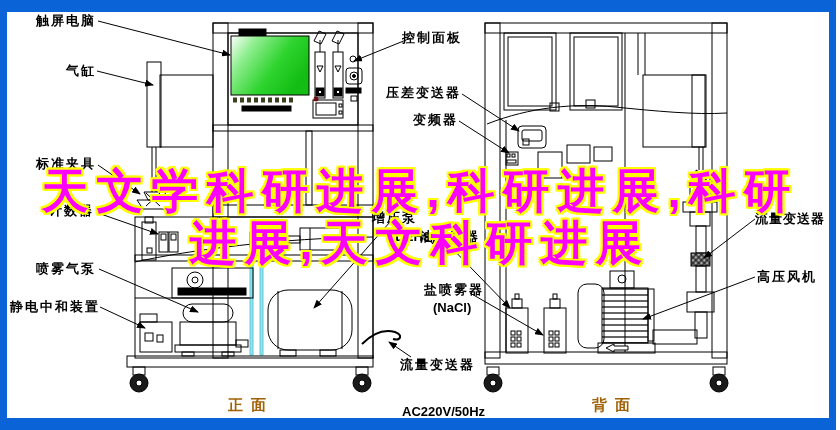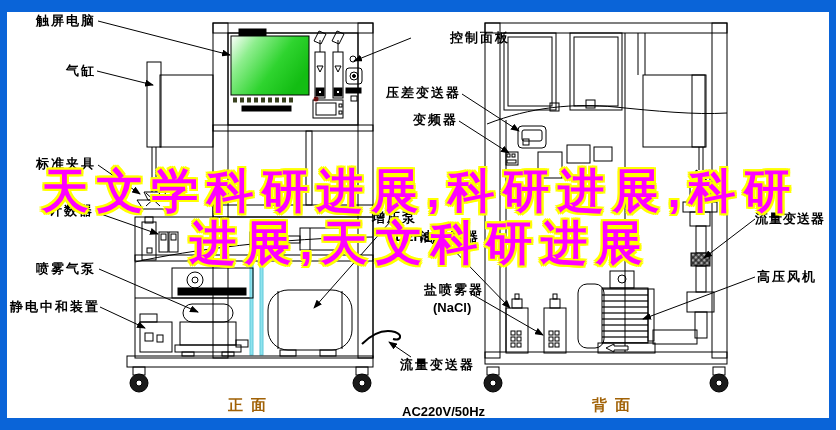--- a/index.html
+++ b/index.html
@@ -295,21 +295,21 @@
     </g>
   </svg>
 
   <span class="lbl" style="left:29px;top:2px;">触屏电脑</span>
   <span class="lbl" style="left:59px;top:52px;">气缸</span>
   <span class="lbl" style="left:29px;top:145px;">标准夹具</span>
   <span class="lbl" style="left:42px;top:192px;">计数器</span>
   <span class="lbl" style="left:29px;top:250px;">喷雾气泵</span>
   <span class="lbl" style="left:3px;top:288px;">静电中和装置</span>
 
-  <span class="lbl" style="left:395px;top:19px;margin-left:48px;">控制面板</span>
+  <span class="lbl" style="left:395px;top:19px;">控制面板</span>
   <span class="lbl" style="left:379px;top:74px;">压差变送器</span>
   <span class="lbl" style="left:406px;top:101px;">变频器</span>
   <span class="lbl" style="left:365px;top:199px;">增压泵</span>
   <span class="lbl" style="left:376px;top:218px;margin-left:37px;">油喷雾器</span>
   <span class="lbl en" style="left:384px;top:218px;">(DEHS)</span>
   <span class="lbl" style="left:417px;top:271px;">盐喷雾器</span>
   <span class="lbl en" style="left:426px;top:289px;">(NaCl)</span>
   <span class="lbl" style="left:393px;top:346px;">流量变送器</span>
   <span class="lbl en" style="left:395px;top:369px;margin-top:24px;">AC220V/50Hz</span>
 

